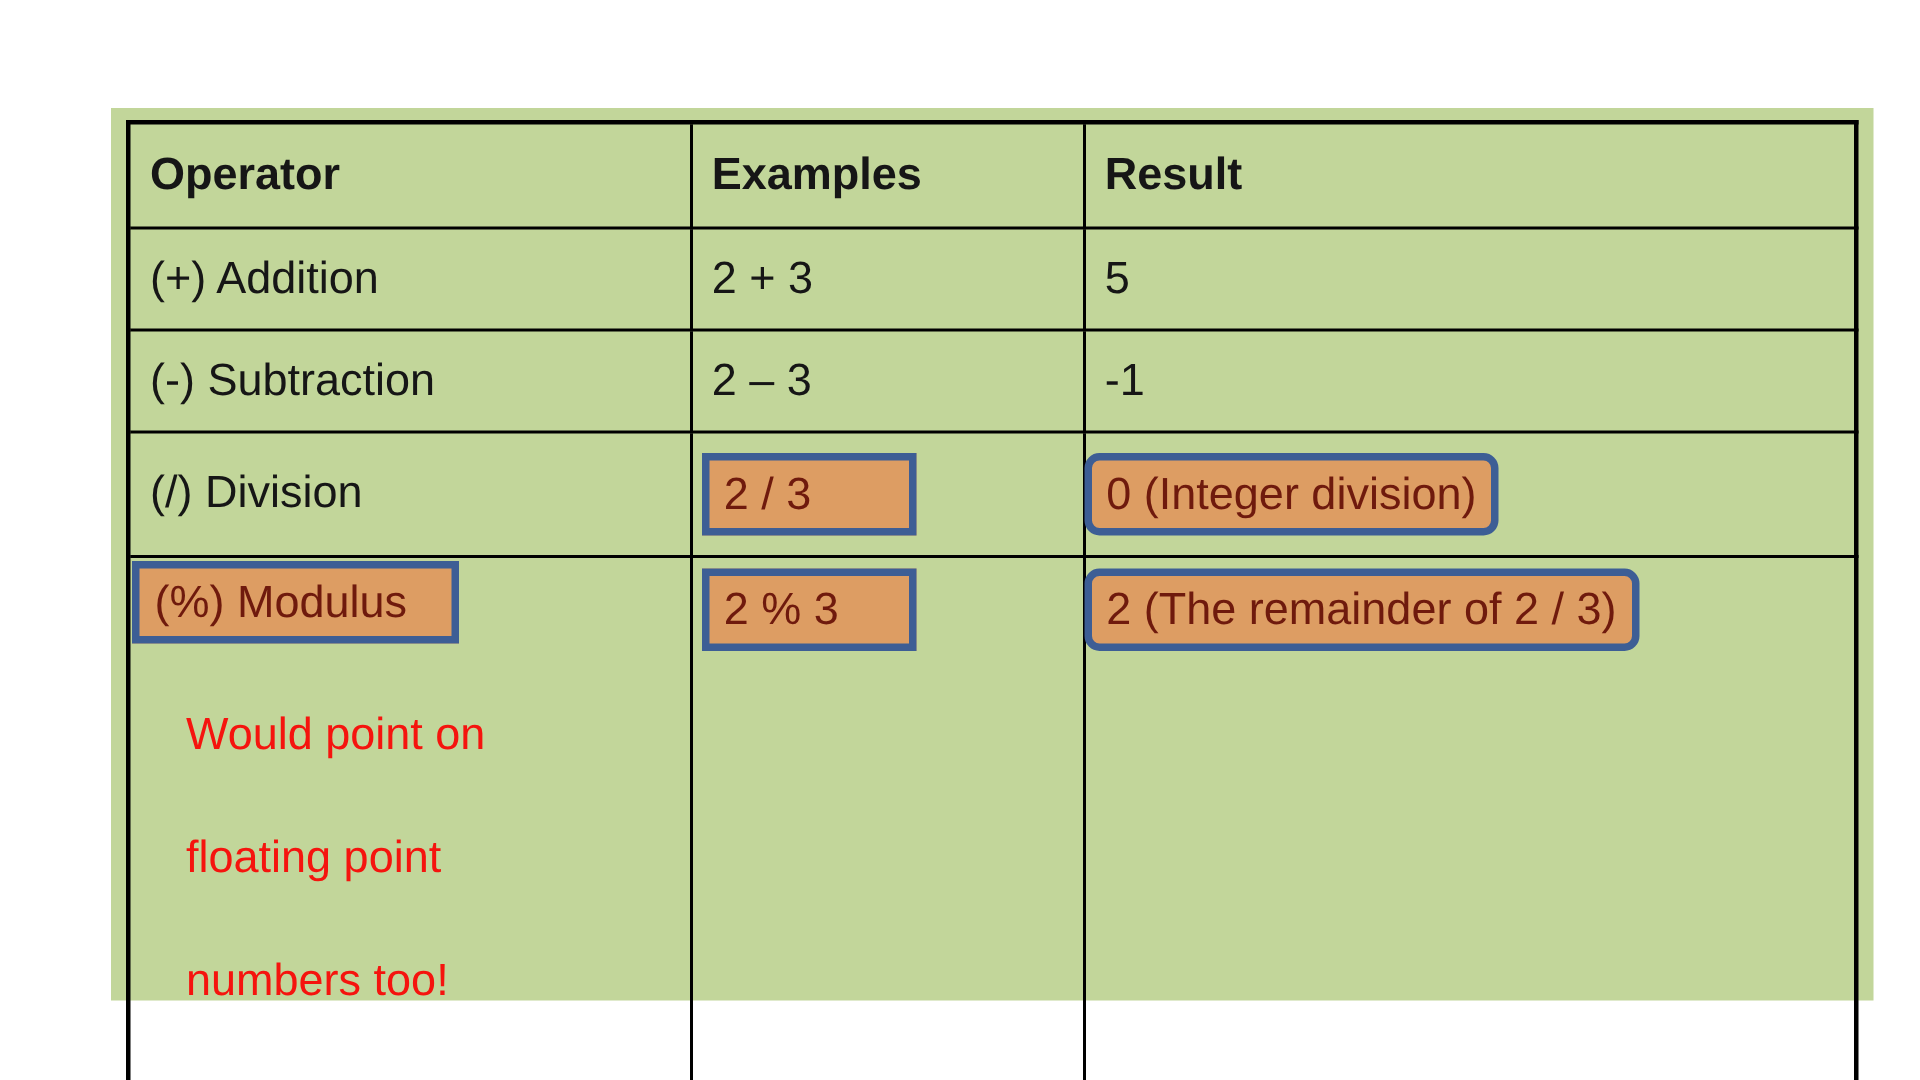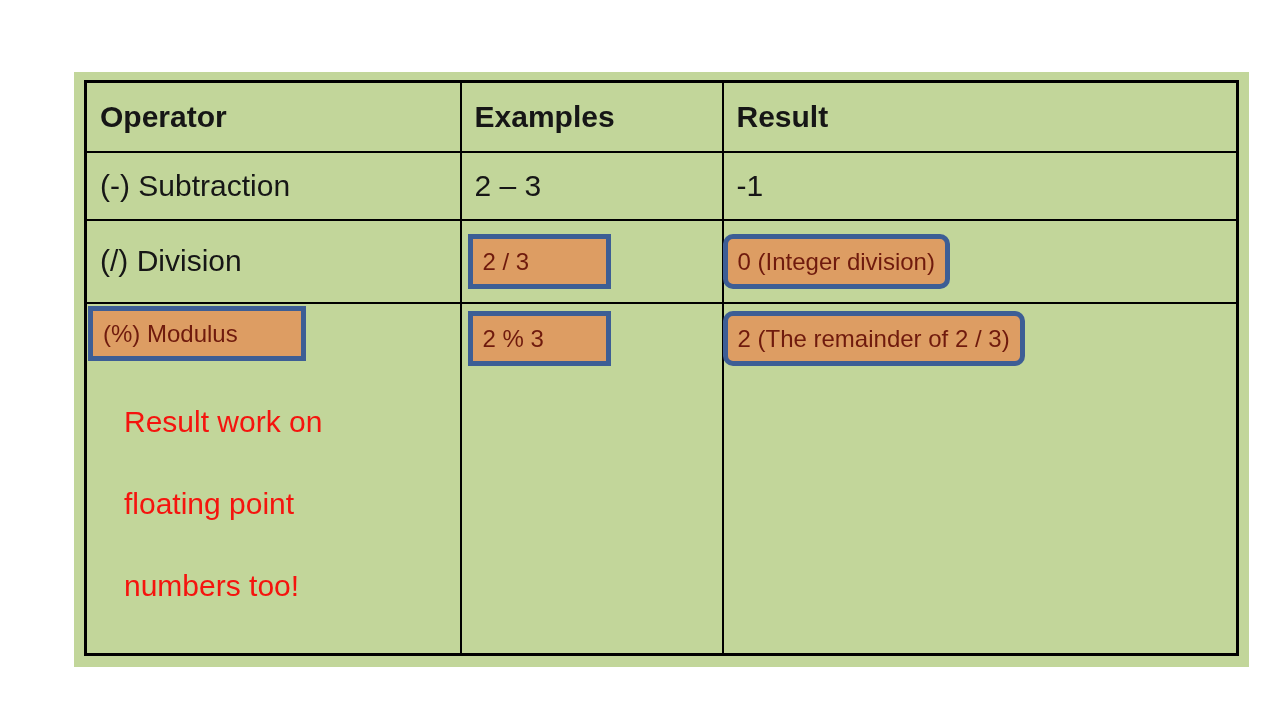--- a/index.html
+++ b/index.html
@@ -52,21 +52,21 @@
   tr.header-row   { height: 70px; }
   tr.data-row     { height: 68px; }
   tr.data-row-tall{ height: 233px; }
   tr.data-row-tall td { vertical-align: top; padding-top: 2px; }
 
   .hl {
     display: inline-block;
     background: var(--highlight-fill);
     border: 5px solid var(--highlight-border);
     color: var(--highlight-text);
-    font-size: 24px;
+    font-size: 30px;
     line-height: 45px;
     padding: 0 10px;
     vertical-align: top;
     white-space: nowrap;
   }
   .hl.w-ex   { width: 143px; margin-left: -7px; }
   .hl.w-mod  { width: 218px; margin-left: -12px; }
   .hl.pull   { margin-left: -14px; border-radius: 10px; }
   .hl.lower  { margin-top: 5px; }
   .note {
@@ -89,38 +89,43 @@
         <col style="width:262px">
         <col style="width:515px">
       </colgroup>
       <tbody>
           <tr class="header-row">
         <th>Operator</th>
         <th>Examples</th>
         <th>Result</th>
       </tr>
       <tr class="data-row">
+        <td>(+) Addition</td>
+        <td>2 + 3</td>
+        <td>5</td>
+      </tr>
+      <tr class="data-row">
         <td>(-) Subtraction</td>
         <td>2 – 3</td>
         <td>-1</td>
       </tr>
       <tr class="data-row">
         <td>(/) Division</td>
         <td>
           <span class="hl w-ex">2 / 3</span>
         </td>
         <td>
           <span class="hl pull">0 (Integer division)</span>
         </td>
       </tr>
       <tr class="data-row-tall">
         <td>
           <span class="hl w-mod">(%) Modulus</span>
           <div class="note">
-            <div>Result work on</div>
+            <div>Would point on</div>
             <div>floating point</div>
             <div>numbers too!</div>
           </div>
         </td>
         <td>
           <span class="hl w-ex lower">2 % 3</span>
         </td>
         <td>
           <span class="hl pull lower">2 (The remainder of 2 / 3)</span>
         </td>

